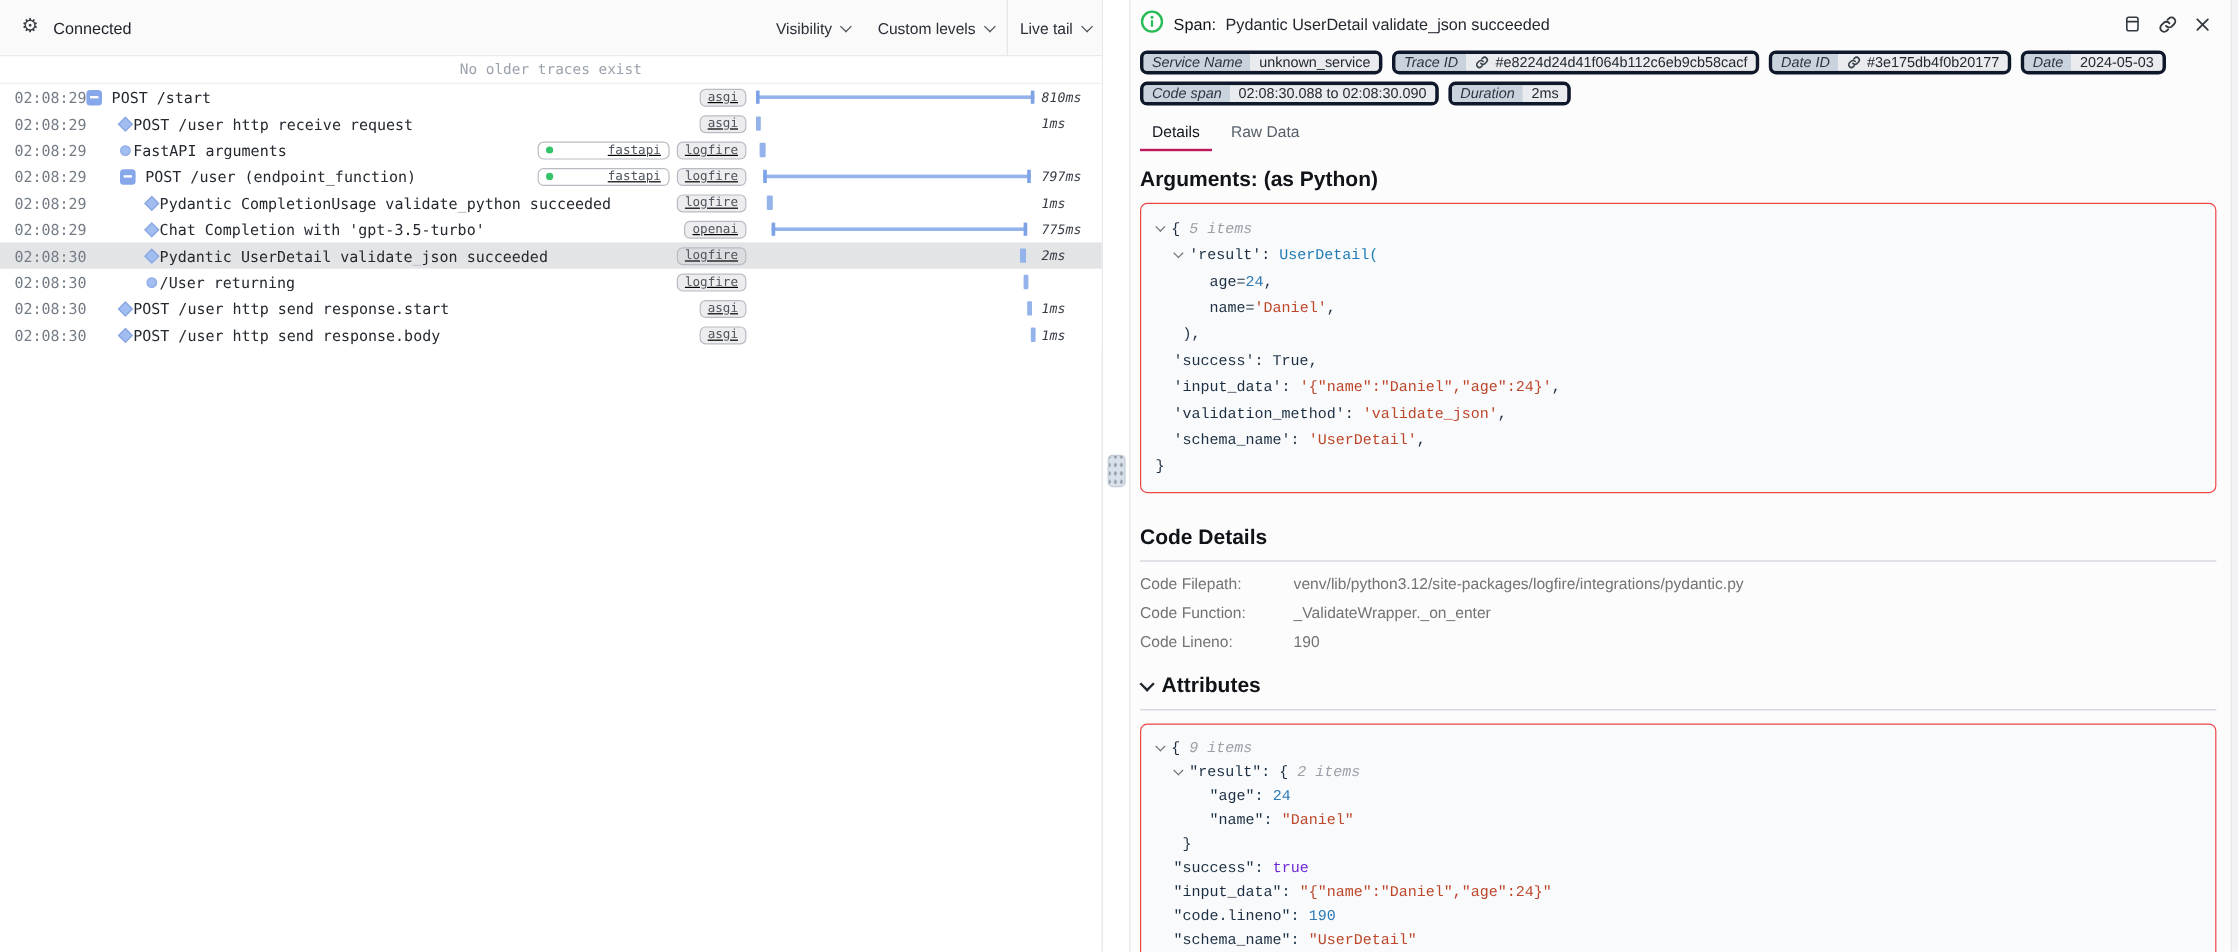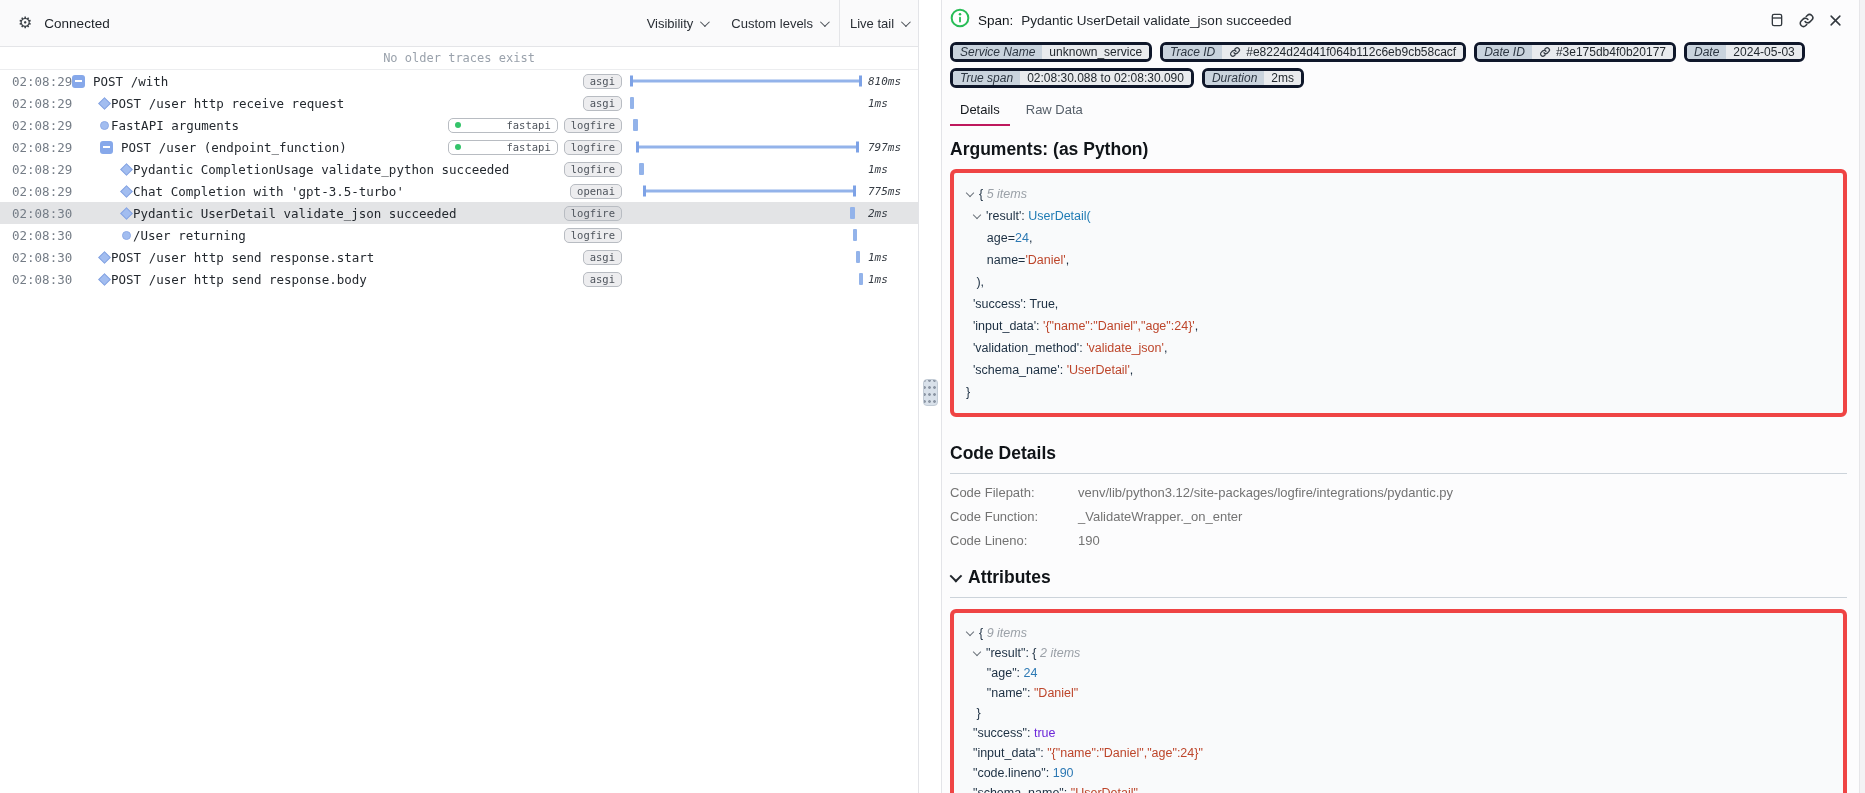--- a/index.html
+++ b/index.html
@@ -29,21 +29,21 @@
           font-size:12.5px; background:#fff; cursor:pointer; }
   .trow.sel { background:#e3e4e6; }
   .t { width:60px; flex:none; color:#747c86; }
   .ric { flex:none; margin-right:8px; position:relative; }
   .ic-minus-square { width:13px; height:13px; background:#86a8ea; border-radius:3px; }
   .ic-minus-square::after { content:''; position:absolute; left:3px; top:5.5px; width:7px; height:2px; background:#fff; }
   .ic-diamond { width:9px; height:9px; background:#a2bdf0; border:1px solid #87a5e2;
                 transform:rotate(45deg); margin:0 2px; }
   .ic-circle { width:9px; height:9px; background:#a2bdf0; border:1px solid #8fabe6; border-radius:50%; margin:0 2px; }
   .nm { color:#24292f; white-space:nowrap; overflow:hidden; }
-  .tags { margin-left:auto; display:flex; gap:6px; align-items:flex-end; flex:none; padding-right:8px; }
+  .tags { margin-left:auto; display:flex; gap:6px; align-items:flex-end; flex:none; padding-right:8px;text-decoration:underline; }
   .pill { display:inline-flex; align-items:center; height:15px; padding:0 6px;
           border:1px solid #b8bcc2; border-radius:5px; background:#ededef;
           font-family:"DejaVu Sans Mono", monospace; font-size:10.5px; color:#4e545c; }
   .pill.dot-style { background:#fff;gap:41px; }
   .pill .dot { width:6px; height:6px; border-radius:50%; background:#34c46a; margin-right:4px; }
   .trow.sel .pill { background:#dcdde0; }
   .barbox { position:relative; width:232px; height:100%; flex:none; }
   .bseg { position:absolute; top:50%; transform:translateY(-50%); background:#93b3ea; }
   .bseg.bar { height:3px; }
   .bseg.bar::before, .bseg.bar::after { content:''; position:absolute; top:-4px; width:3px; height:11px; background:#7da2e6; }
@@ -78,22 +78,22 @@
   .tabs { display:flex; gap:6px; margin-top:9px; }
   .tab { font-size:13px; color:#57606a; padding:5px 10px 7px; cursor:pointer; }
   .tab.active { color:#14181d; border-bottom:2px solid #be185d; }
 
   .sec-h { font-size:17.5px; font-weight:bold; color:#101418; margin-top:13px; }
   .sec-h.with-chev { display:flex; align-items:center; gap:9px; cursor:pointer; }
   .big-chev { width:9px; height:9px; border-right:2px solid #22272d; border-bottom:2px solid #22272d;
               transform:rotate(45deg) translateY(-2px); display:inline-block; }
   .rule { border:none; border-top:1px solid #ccd3da; margin:9px 0 11px; }
 
-  .codebox { border:4px solid #ef4444; border-radius:6px; background:#f9fafb;
-             padding:10px 12px; margin-top:9px; font-family:Liberation Sans, sans-serif;
+  .codebox { border:1px solid #ef4444; border-radius:6px; background:#f9fafb;
+             padding:10px 12px; margin-top:9px; font-family:Liberation Mono, monospace;
              font-size:12.5px; color:#1c2f42; }
   .codebox .cl { white-space:pre; line-height:22px; }
   .codebox.tight .cl { line-height:20px; }
   .tok-d { color:#1c2f42; }
   .tok-m { color:#9ba1a8; font-style:italic; }
   .tok-s { color:#bd452a; }
   .tok-n { color:#2d79b4; }
   .tok-cl { color:#1f7bb4; }
   .tok-tl { color:#6d28d9; }
   .chev-s { display:inline-block; width:6px; height:6px; border-right:1.5px solid #6d747d;
@@ -127,21 +127,21 @@
           <span class="chev"></span>
         </div>
       </div>
     </div>
   </div>
   <div class="banner mono">No older traces exist</div>
   <div class="mono">
       <div class="trow">
     <span class="t">02:08:29</span>
     <span class="ric ic-minus-square" style="margin-left: 0px;"></span>
-    <span class="nm">POST /with</span>
+    <span class="nm">POST /start</span>
     <span class="tags">
           <span class="pill">
             <span class="pl">asgi</span>
           </span>
         </span>
     <span class="barbox">
       <span class="bseg bar" style="left: 0%; width: 100%;"></span>
     </span>
     <span class="dur">810ms</span>
   </div>
@@ -348,21 +348,21 @@
           <span>#3e175db4f0b20177</span>
         </span>
   </span>
       <span class="badge">
     <span class="bl">Date</span>
     <span class="bv">
           <span>2024-05-03</span>
         </span>
   </span>
       <span class="badge">
-    <span class="bl">True span</span>
+    <span class="bl">Code span</span>
     <span class="bv">
           <span>02:08:30.088 to 02:08:30.090</span>
         </span>
   </span>
       <span class="badge">
     <span class="bl">Duration</span>
     <span class="bv">
           <span>2ms</span>
         </span>
   </span>

